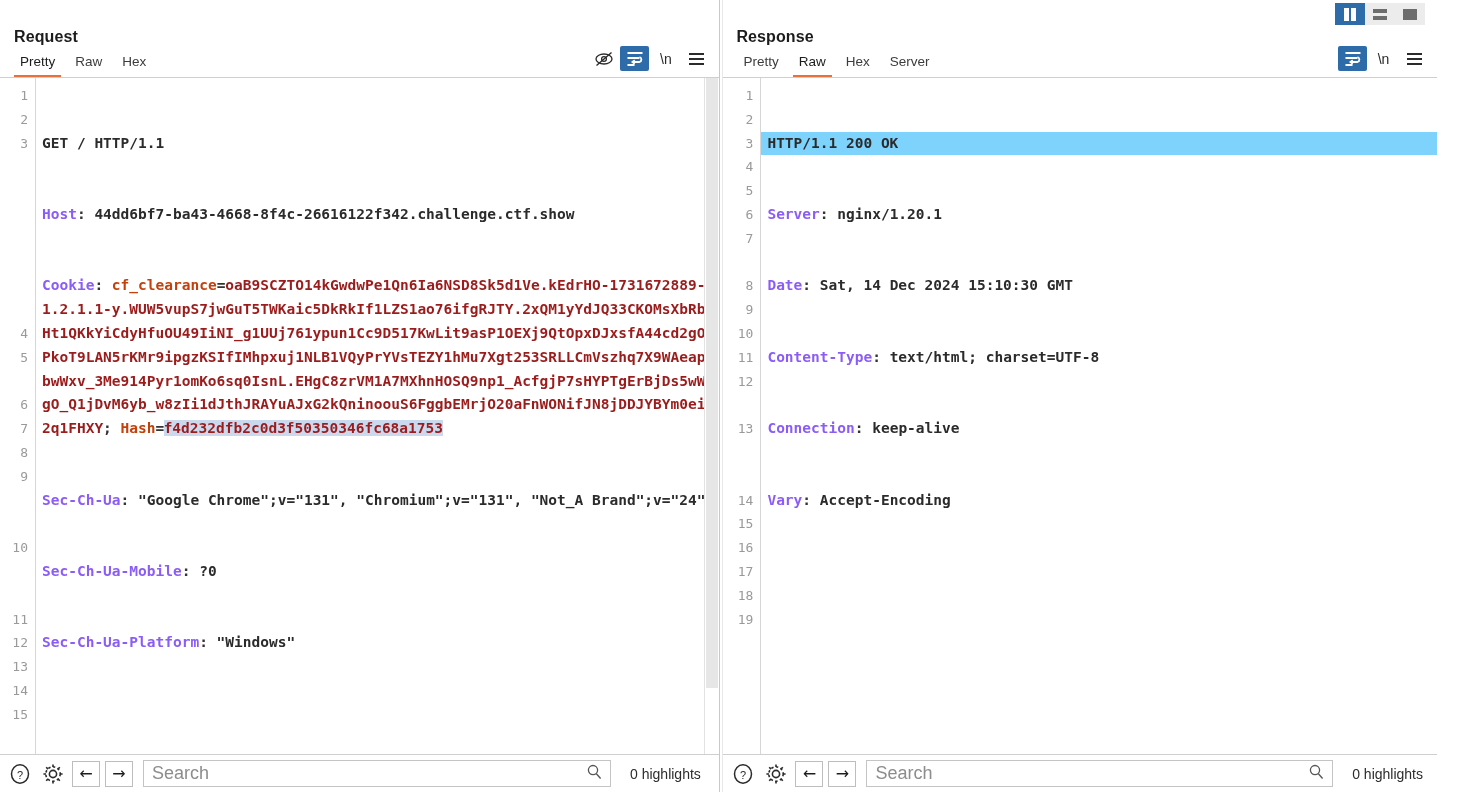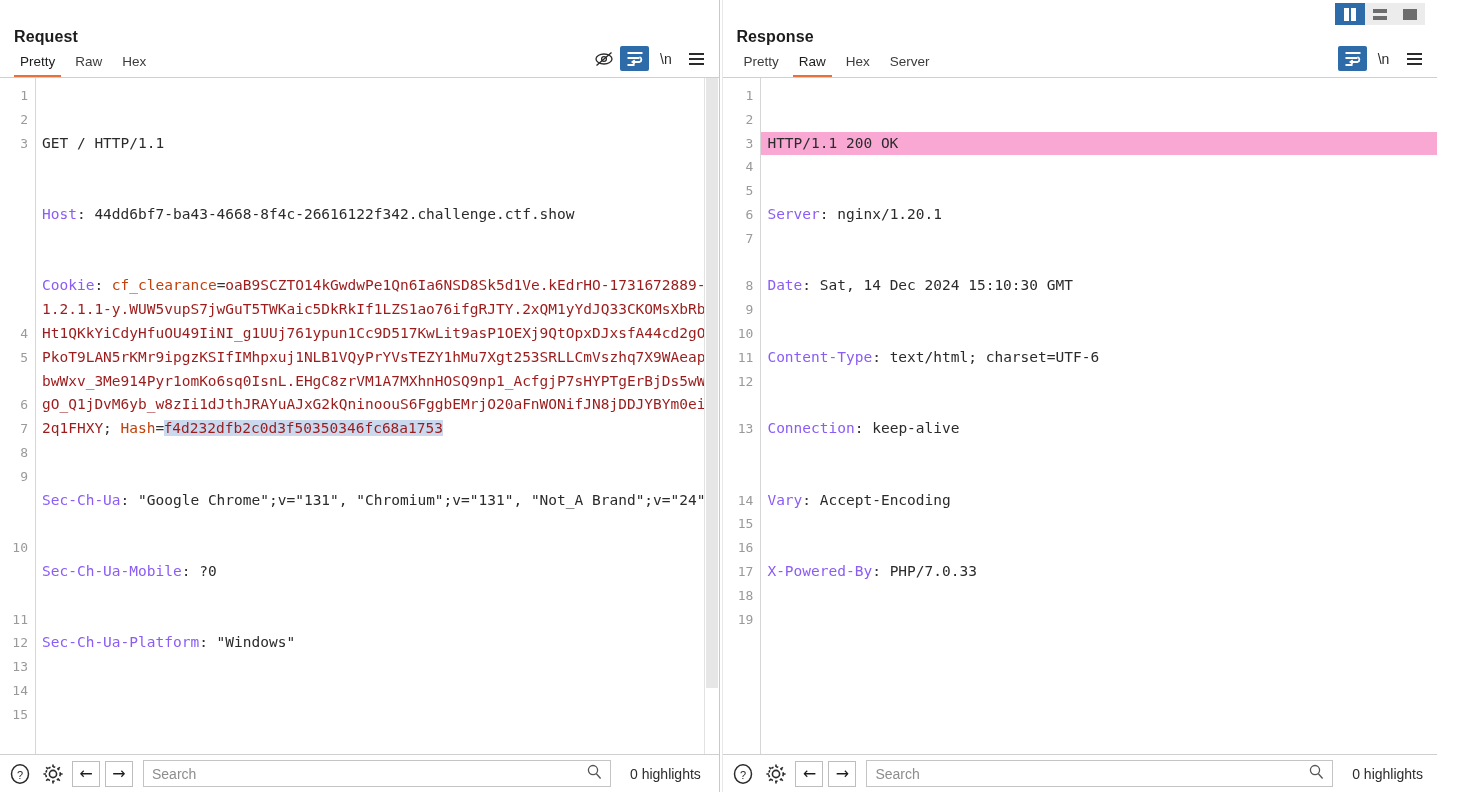--- a/index.html
+++ b/index.html
@@ -164,22 +164,22 @@
     padding: 6px 0 0 6px;
     font-family: "DejaVu Sans Mono", monospace;
     font-size: 14.5px;
     line-height: 23.8px;
     color: #222222;
     white-space: pre-wrap;
     word-break: break-all;
     overflow: hidden;
     position: relative;
   }
-  .code .row { min-height: 23.8px; }
-  .code .row.hl-line { background: #f9a8d4; margin-left: -6px; padding-left: 6px; }
+  .code .row { min-height: 23.8px; font-weight: bold; }
+  .code .row.hl-line { background: #7dd3fc; margin-left: -6px; padding-left: 6px; }
 
   .k { color: #8b5cf6; }          
   .v { color: #2b2b2b; }          
   .ck { color: #c2410c; }         
   .cv { color: #9b1c1c; }         
   .hashval { color: #9b1c1c; }
   .sel {
     background: #cbd9ef;
     color: #9b1c1c;
   }
@@ -245,21 +245,21 @@
     display: flex;
     align-items: center;
     margin-left: 5px;
   }
   .search-box input {
     border: none;
     outline: none;
     width: 100%;
     height: 100%;
     padding: 0 28px 0 8px;
-    font-size: 14px;
+    font-size: 18px;
     color: #2b2b2b;
     font-family: "Liberation Sans", sans-serif;
     background: transparent;
   }
   .search-box input::placeholder { color: #8d8d8d; }
   .search-mag {
     position: absolute;
     right: 7px; top: 50%;
     transform: translateY(-50%);
     pointer-events: none;
@@ -475,24 +475,23 @@
         <div class="ln">16</div>
         <div class="ln">17</div>
         <div class="ln">18</div>
         <div class="ln">19</div>
       </div>
 
       <div class="code">
         <div class="row hl-line"><span class="v">HTTP/1.1 200 OK</span></div>
         <div class="row"><span class="k">Server</span><span class="punct">: </span><span class="v">nginx/1.20.1</span></div>
         <div class="row"><span class="k">Date</span><span class="punct">: </span><span class="v">Sat, 14 Dec 2024 15:10:30 GMT</span></div>
-        <div class="row"><span class="k">Content-Type</span><span class="punct">: </span><span class="v">text/html; charset=UTF-6</span></div>
+        <div class="row"><span class="k">Content-Type</span><span class="punct">: </span><span class="v">text/html; charset=UTF-8</span></div>
         <div class="row"><span class="k">Connection</span><span class="punct">: </span><span class="v">keep-alive</span></div>
         <div class="row"><span class="k">Vary</span><span class="punct">: </span><span class="v">Accept-Encoding</span></div>
-        <div class="row"><span class="k">X-Powered-By</span><span class="punct">: </span><span class="v">PHP/7.0.33</span></div>
         
         
         
         
         
         
         
         
         
       </div>

